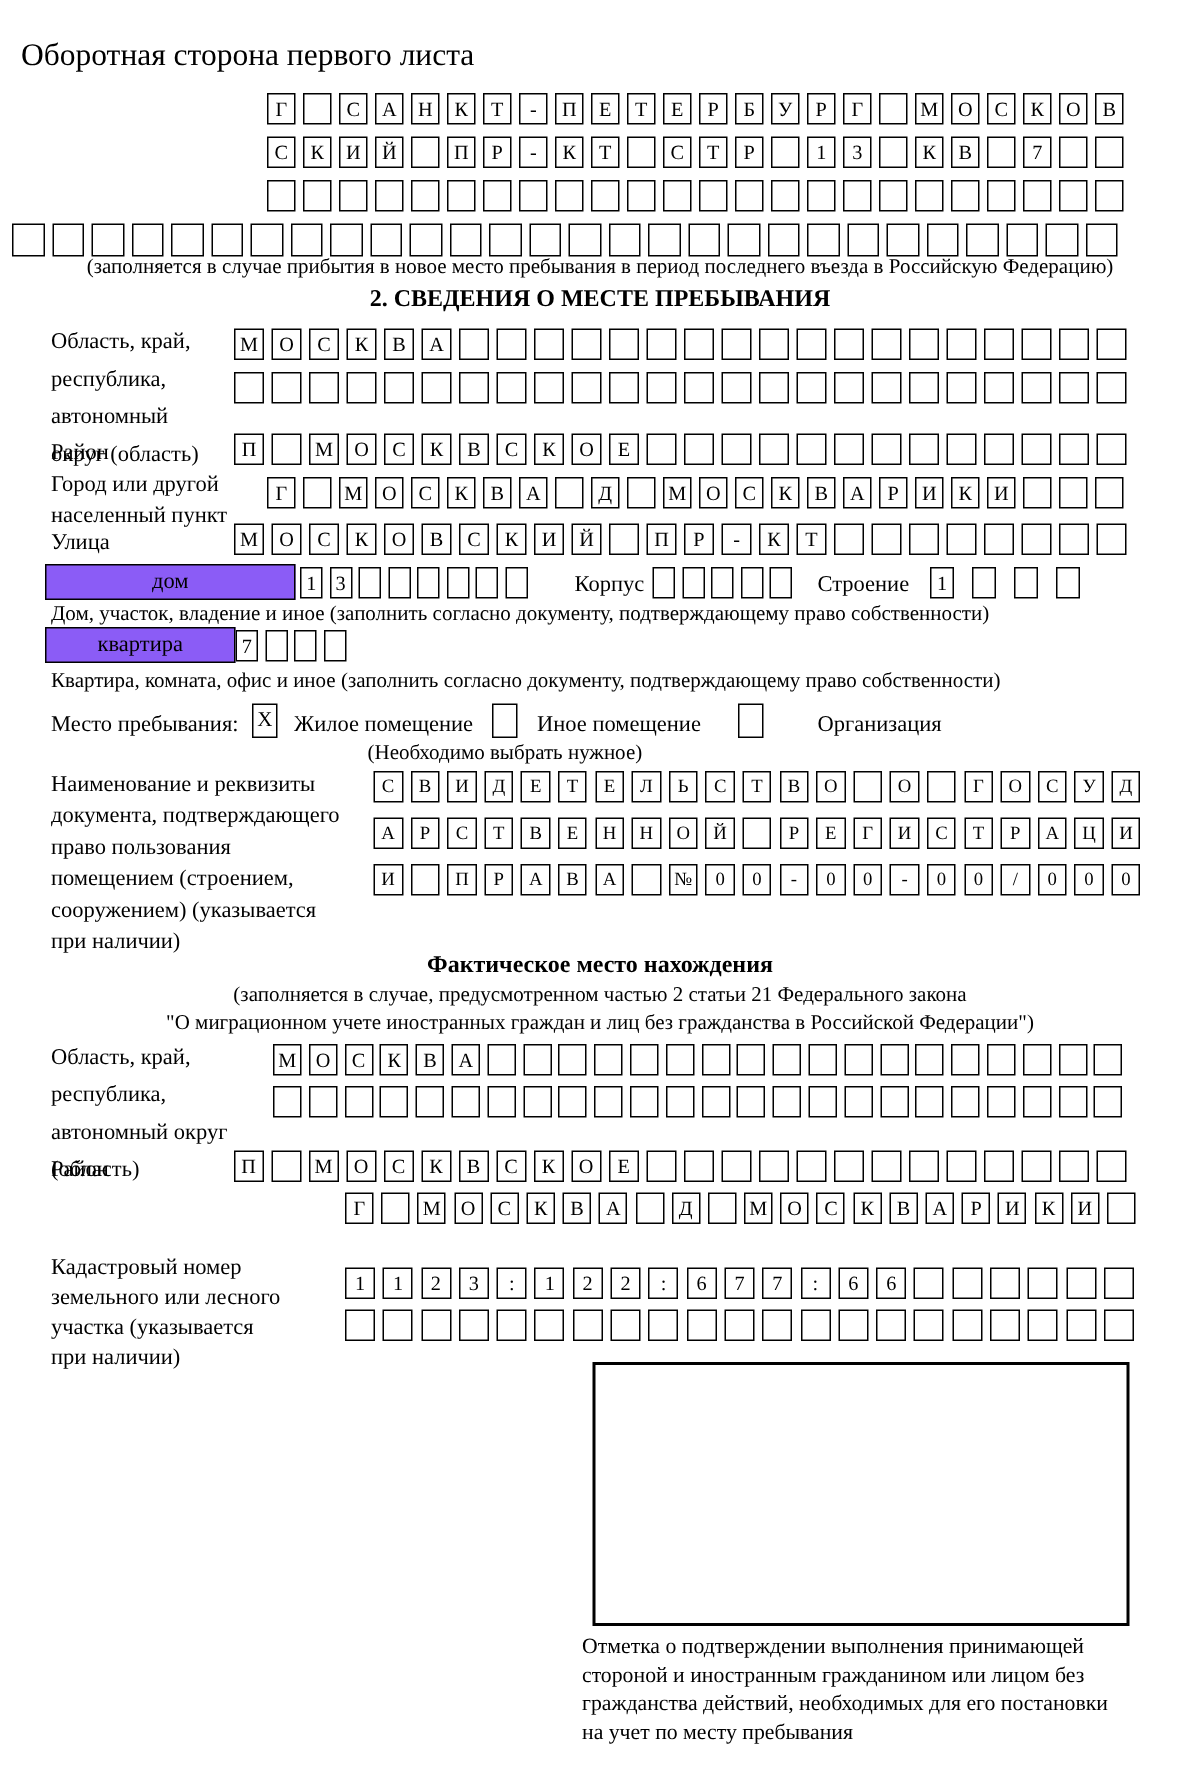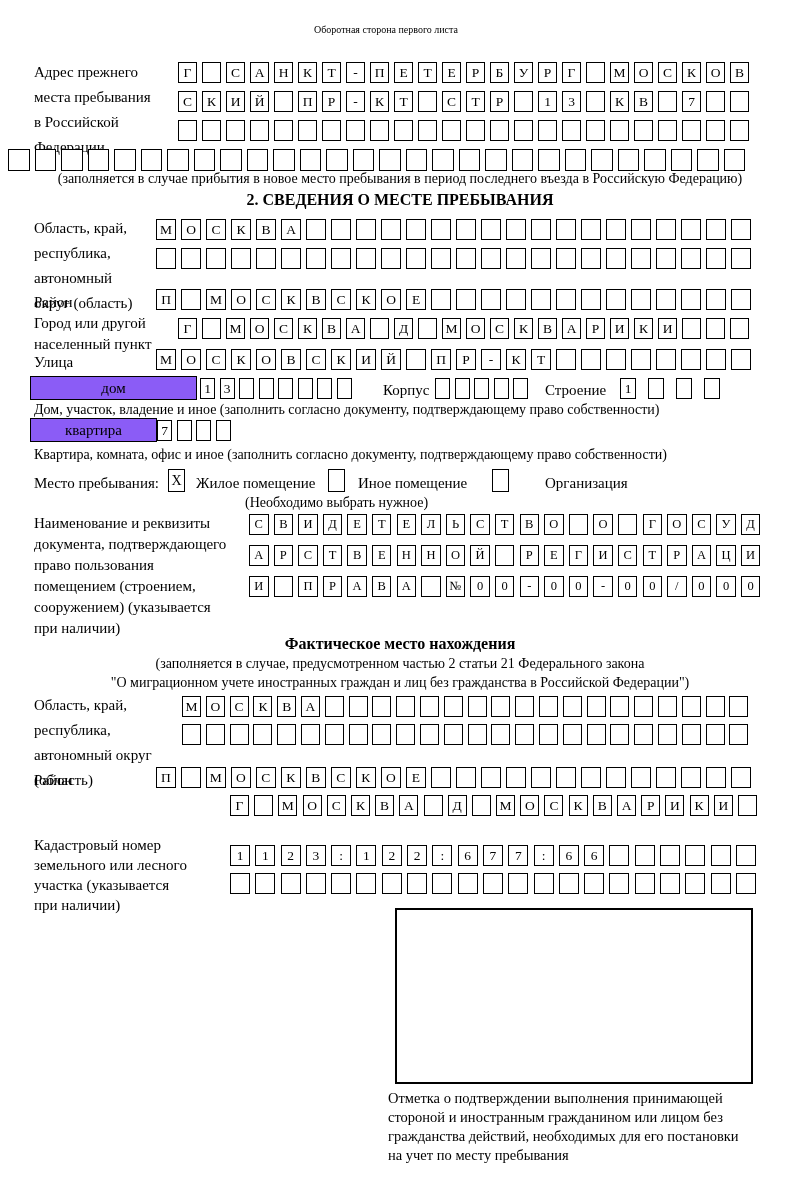--- a/index.html
+++ b/index.html
@@ -28,26 +28,22 @@
   .wbox{position:absolute;border:1.8px solid #000;box-sizing:border-box;display:flex;
         align-items:center;justify-content:center;font-size:15px;background:#8b5cf6;}
   .bigbox{position:absolute;border:2px solid #000;box-sizing:border-box;background:#fff;}
   .stamp{position:absolute;font-size:14.5px;line-height:19px;text-align:left;white-space:pre-line;}
 </style>
 </head>
 <body>
 
 <div class="page">
 
-  <div class="cap" style="top:24px;right:42px;left:14px;text-align:center;font-size:10px">Оборотная сторона первого листа</div>
-
-  <div class="lbl" style="left:34px;top:60px">Адрес прежнего
-места пребывания
-в Российской
-Федерации</div>
+  <div class="cap" style="top:24px;right:42px;left:14px;text-align:left;font-size:21px">Оборотная сторона первого листа</div>
+
   <div class="row rA" style="left:178px;top:62px">
       <span class="cell">Г</span>
       <span class="cell"></span>
       <span class="cell">С</span>
       <span class="cell">А</span>
       <span class="cell">Н</span>
       <span class="cell">К</span>
       <span class="cell">Т</span>
       <span class="cell">-</span>
       <span class="cell">П</span>

